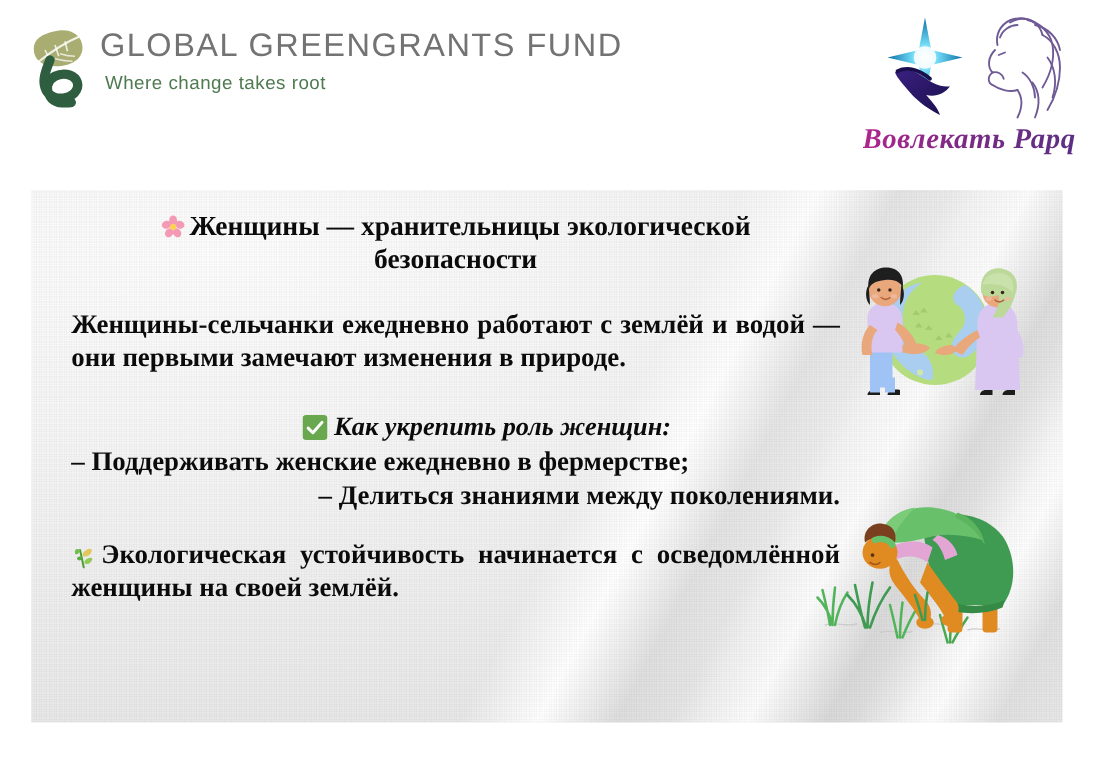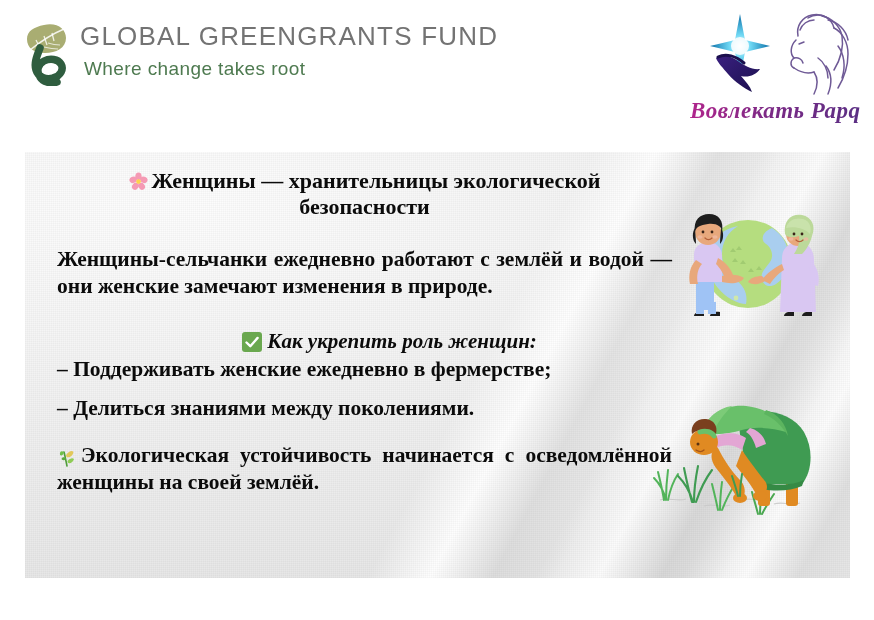--- a/index.html
+++ b/index.html
@@ -24,21 +24,21 @@
   .ggf-mark{position:absolute;left:0;top:0;width:62px;height:66px;}
   .ggf-text{position:absolute;left:66px;top:2px;width:380px;}
   .ggf-title{
     font-family:"Liberation Sans", sans-serif;
     font-size:26px;letter-spacing:1.2px;
     color:#737373;font-weight:400;line-height:1.1;
     white-space:nowrap;
   }
   .ggf-tagline{
     font-family:"Liberation Sans", sans-serif;
-    font-size:19px;letter-spacing:.4px;
+    font-size:15px;letter-spacing:.4px;
     color:#4e7a50;font-weight:400;
     margin-top:7px;margin-left:4px;white-space:nowrap;
   }
 
   
   .bf-logo{position:absolute;right:14px;top:6px;width:170px;height:136px;}
   .bf-emblem{position:absolute;left:0;top:0;width:170px;height:96px;}
   .bf-word{
     position:absolute;left:0;top:92px;width:170px;
     text-align:center;
@@ -97,21 +97,21 @@
     font-family:"Liberation Serif", serif;
     font-weight:700;font-size:21px;line-height:1.26;
     text-align:center;margin:0 0 1px 0;padding-left:50px;font-style:italic;
   }
   .bullet{
     font-family:"Liberation Serif", serif;
     font-weight:700;font-size:21.5px;line-height:1.26;
     text-align:justify;text-justify:inter-word;
     margin:0;
   }
-  .bullet.nojust{text-align:left;margin-top:12px;}
+  .bullet.nojust{text-align:right;}
 
   
   .ico{display:inline-block;vertical-align:-3px;}
   .ico-blossom{width:19px;height:19px;margin-right:4px;}
   .ico-check{width:20px;height:20px;margin-right:5px;vertical-align:-4px;}
   .ico-sprout{width:20px;height:22px;margin-right:4px;vertical-align:-5px;}
 
   
   .illo-globe{position:absolute;right:8px;top:46px;width:190px;height:130px;}
   .illo-farm{position:absolute;right:12px;top:228px;width:192px;height:140px;}
@@ -196,21 +196,21 @@
                 <ellipse cx="15.6" cy="8.2" rx="4" ry="3.3" transform="rotate(20 15.6 8.2)"></ellipse>
                 <ellipse cx="13.3" cy="15" rx="3.3" ry="4" transform="rotate(-35 13.3 15)"></ellipse>
                 <ellipse cx="6.7" cy="15" rx="3.3" ry="4" transform="rotate(35 6.7 15)"></ellipse>
                 <ellipse cx="4.4" cy="8.2" rx="4" ry="3.3" transform="rotate(-20 4.4 8.2)"></ellipse>
               </g>
               <circle cx="10" cy="10" r="2.5" fill="#fcd34d"></circle>
             </svg>
           </span><span>Женщины — хранительницы экологической безопасности</span>
         </p>
 
-        <p class="para">Женщины-сельчанки ежедневно работают с землёй и водой — они женские замечают изменения в природе.</p>
+        <p class="para">Женщины-сельчанки ежедневно работают с землёй и водой — они первыми замечают изменения в природе.</p>
 
         <div class="gap-lg"></div>
 
         <p class="sub-heading">
           <span class="ico ico-check">
             <svg viewBox="0 0 20 20" width="20" height="20" aria-hidden="true">
               <rect x="0" y="0" width="20" height="20" rx="3" fill="#6aa84f"></rect>
               <path d="M4.5 10.5 L8.3 14.2 L15.6 5.9" stroke="#ffffff" stroke-width="2.4" fill="none" stroke-linecap="round" stroke-linejoin="round"></path>
             </svg>
           </span><span>Как укрепить роль женщин:</span>

